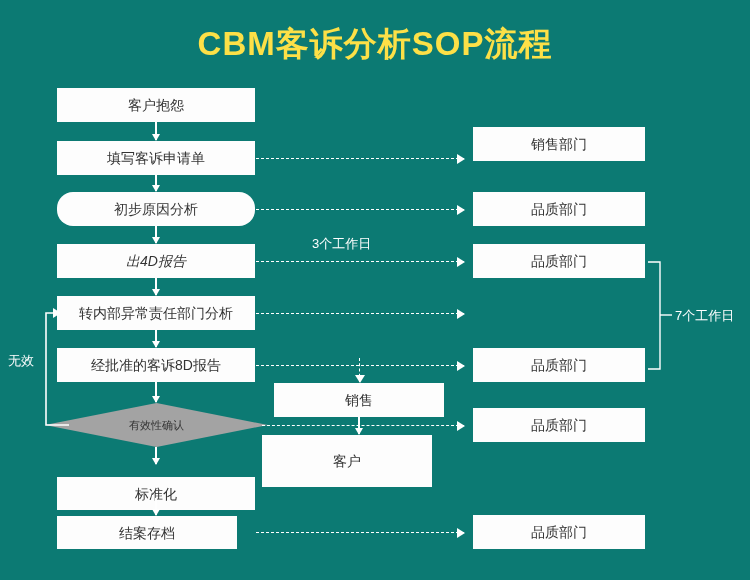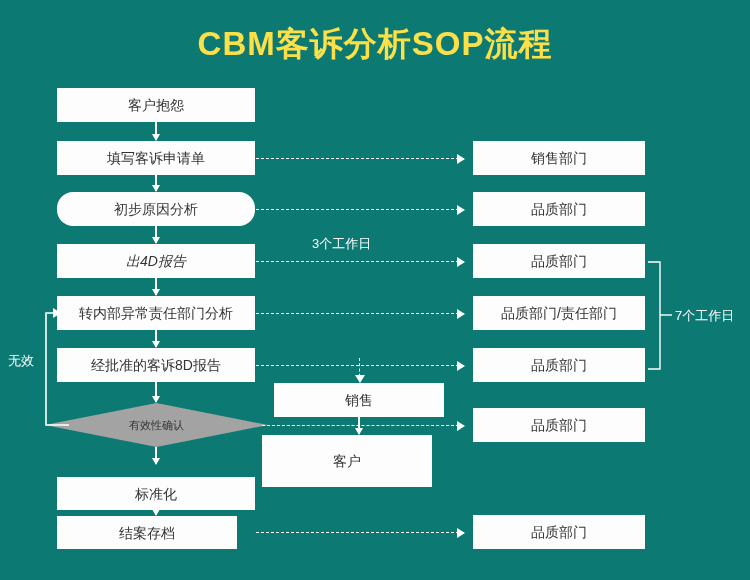--- a/index.html
+++ b/index.html
@@ -139,31 +139,28 @@
   <div class="box" style="left:274px;top:383px;width:170px;height:34px;">
     <span>销售</span>
   </div>
 
   <div class="vline" style="left:358px;top:417px;height:17px;"></div>
 
   <div class="box" style="left:262px;top:435px;width:170px;height:52px;justify-content:center;">
     <span>客户</span>
   </div>
 
-  <div class="box" style="left:473px;top:141px;width:172px;height:34px;">
+  <div class="box" style="left:473px;top:127px;width:172px;height:34px;">
     <span>销售部门</span>
   </div>
   <div class="box" style="left:473px;top:192px;width:172px;height:34px;">
     <span>品质部门</span>
   </div>
   <div class="box" style="left:473px;top:244px;width:172px;height:34px;">
     <span>品质部门</span>
-  </div>
-  <div class="box" style="left:473px;top:296px;width:172px;height:34px;">
-    <span>品质部门/责任部门</span>
   </div>
   <div class="box" style="left:473px;top:348px;width:172px;height:34px;">
     <span>品质部门</span>
   </div>
   <div class="box" style="left:473px;top:408px;width:172px;height:34px;">
     <span>品质部门</span>
   </div>
   <div class="box" style="left:473px;top:515px;width:172px;height:34px;">
     <span>品质部门</span>
   </div>

